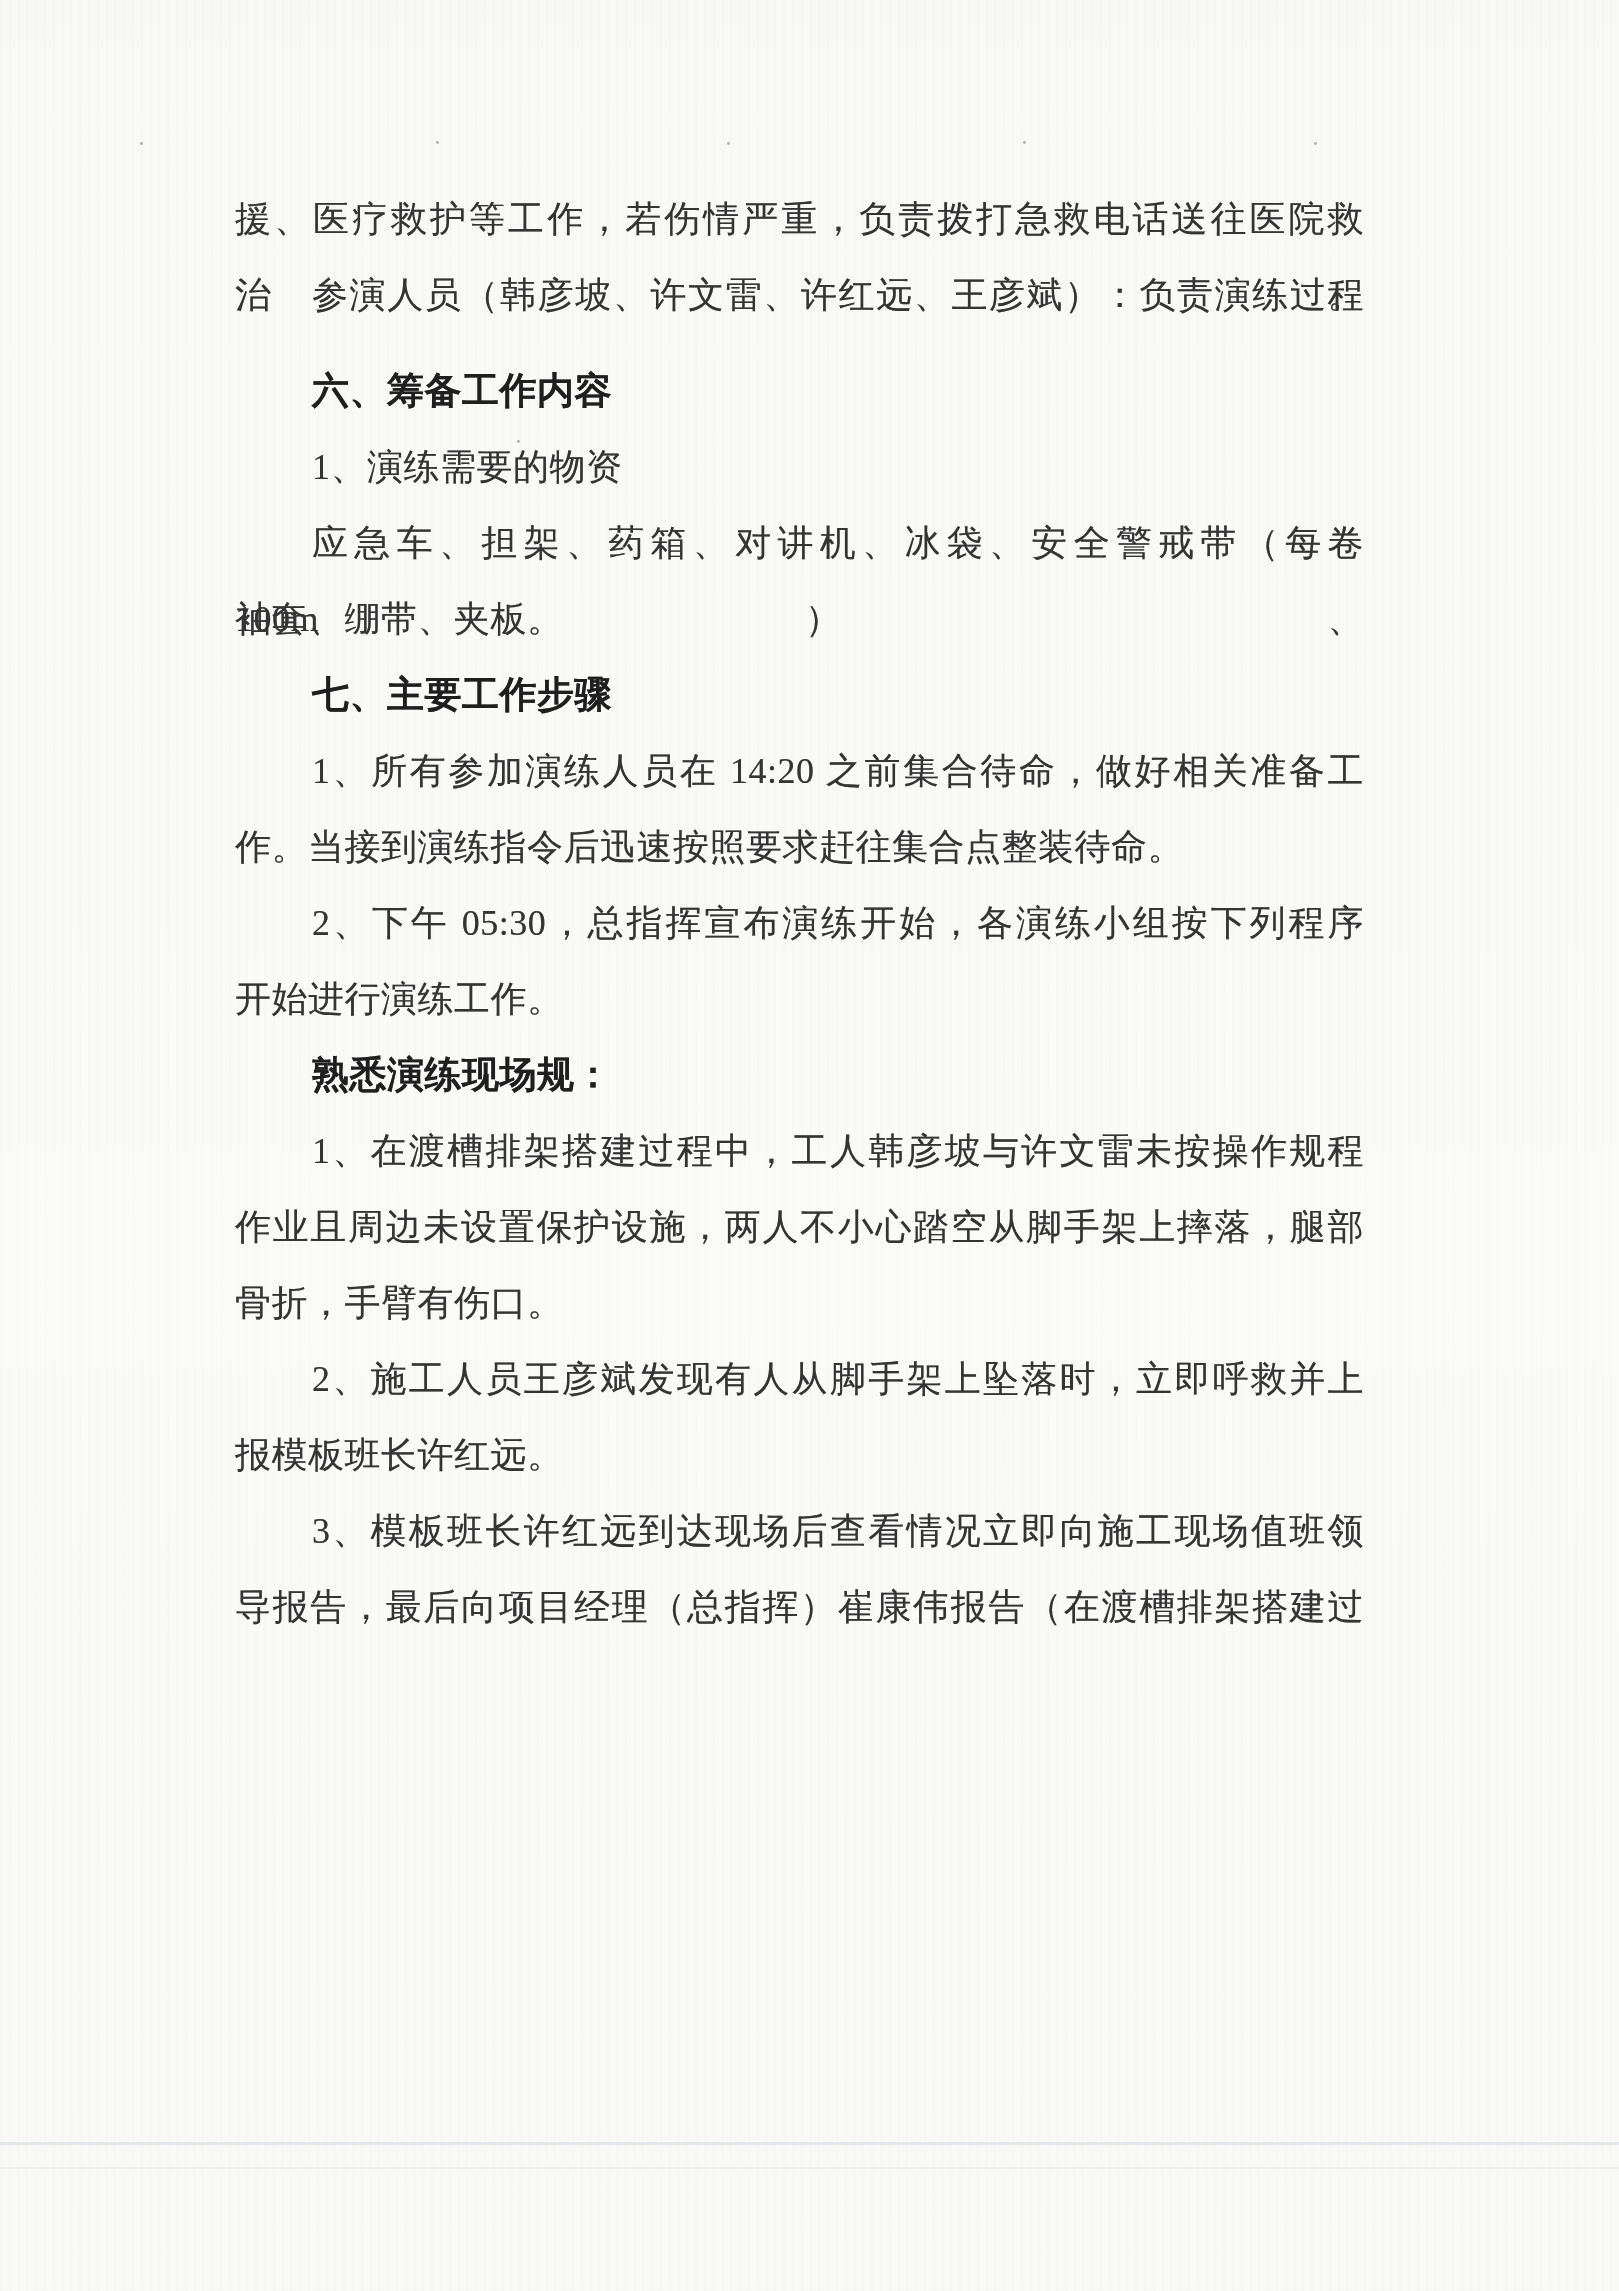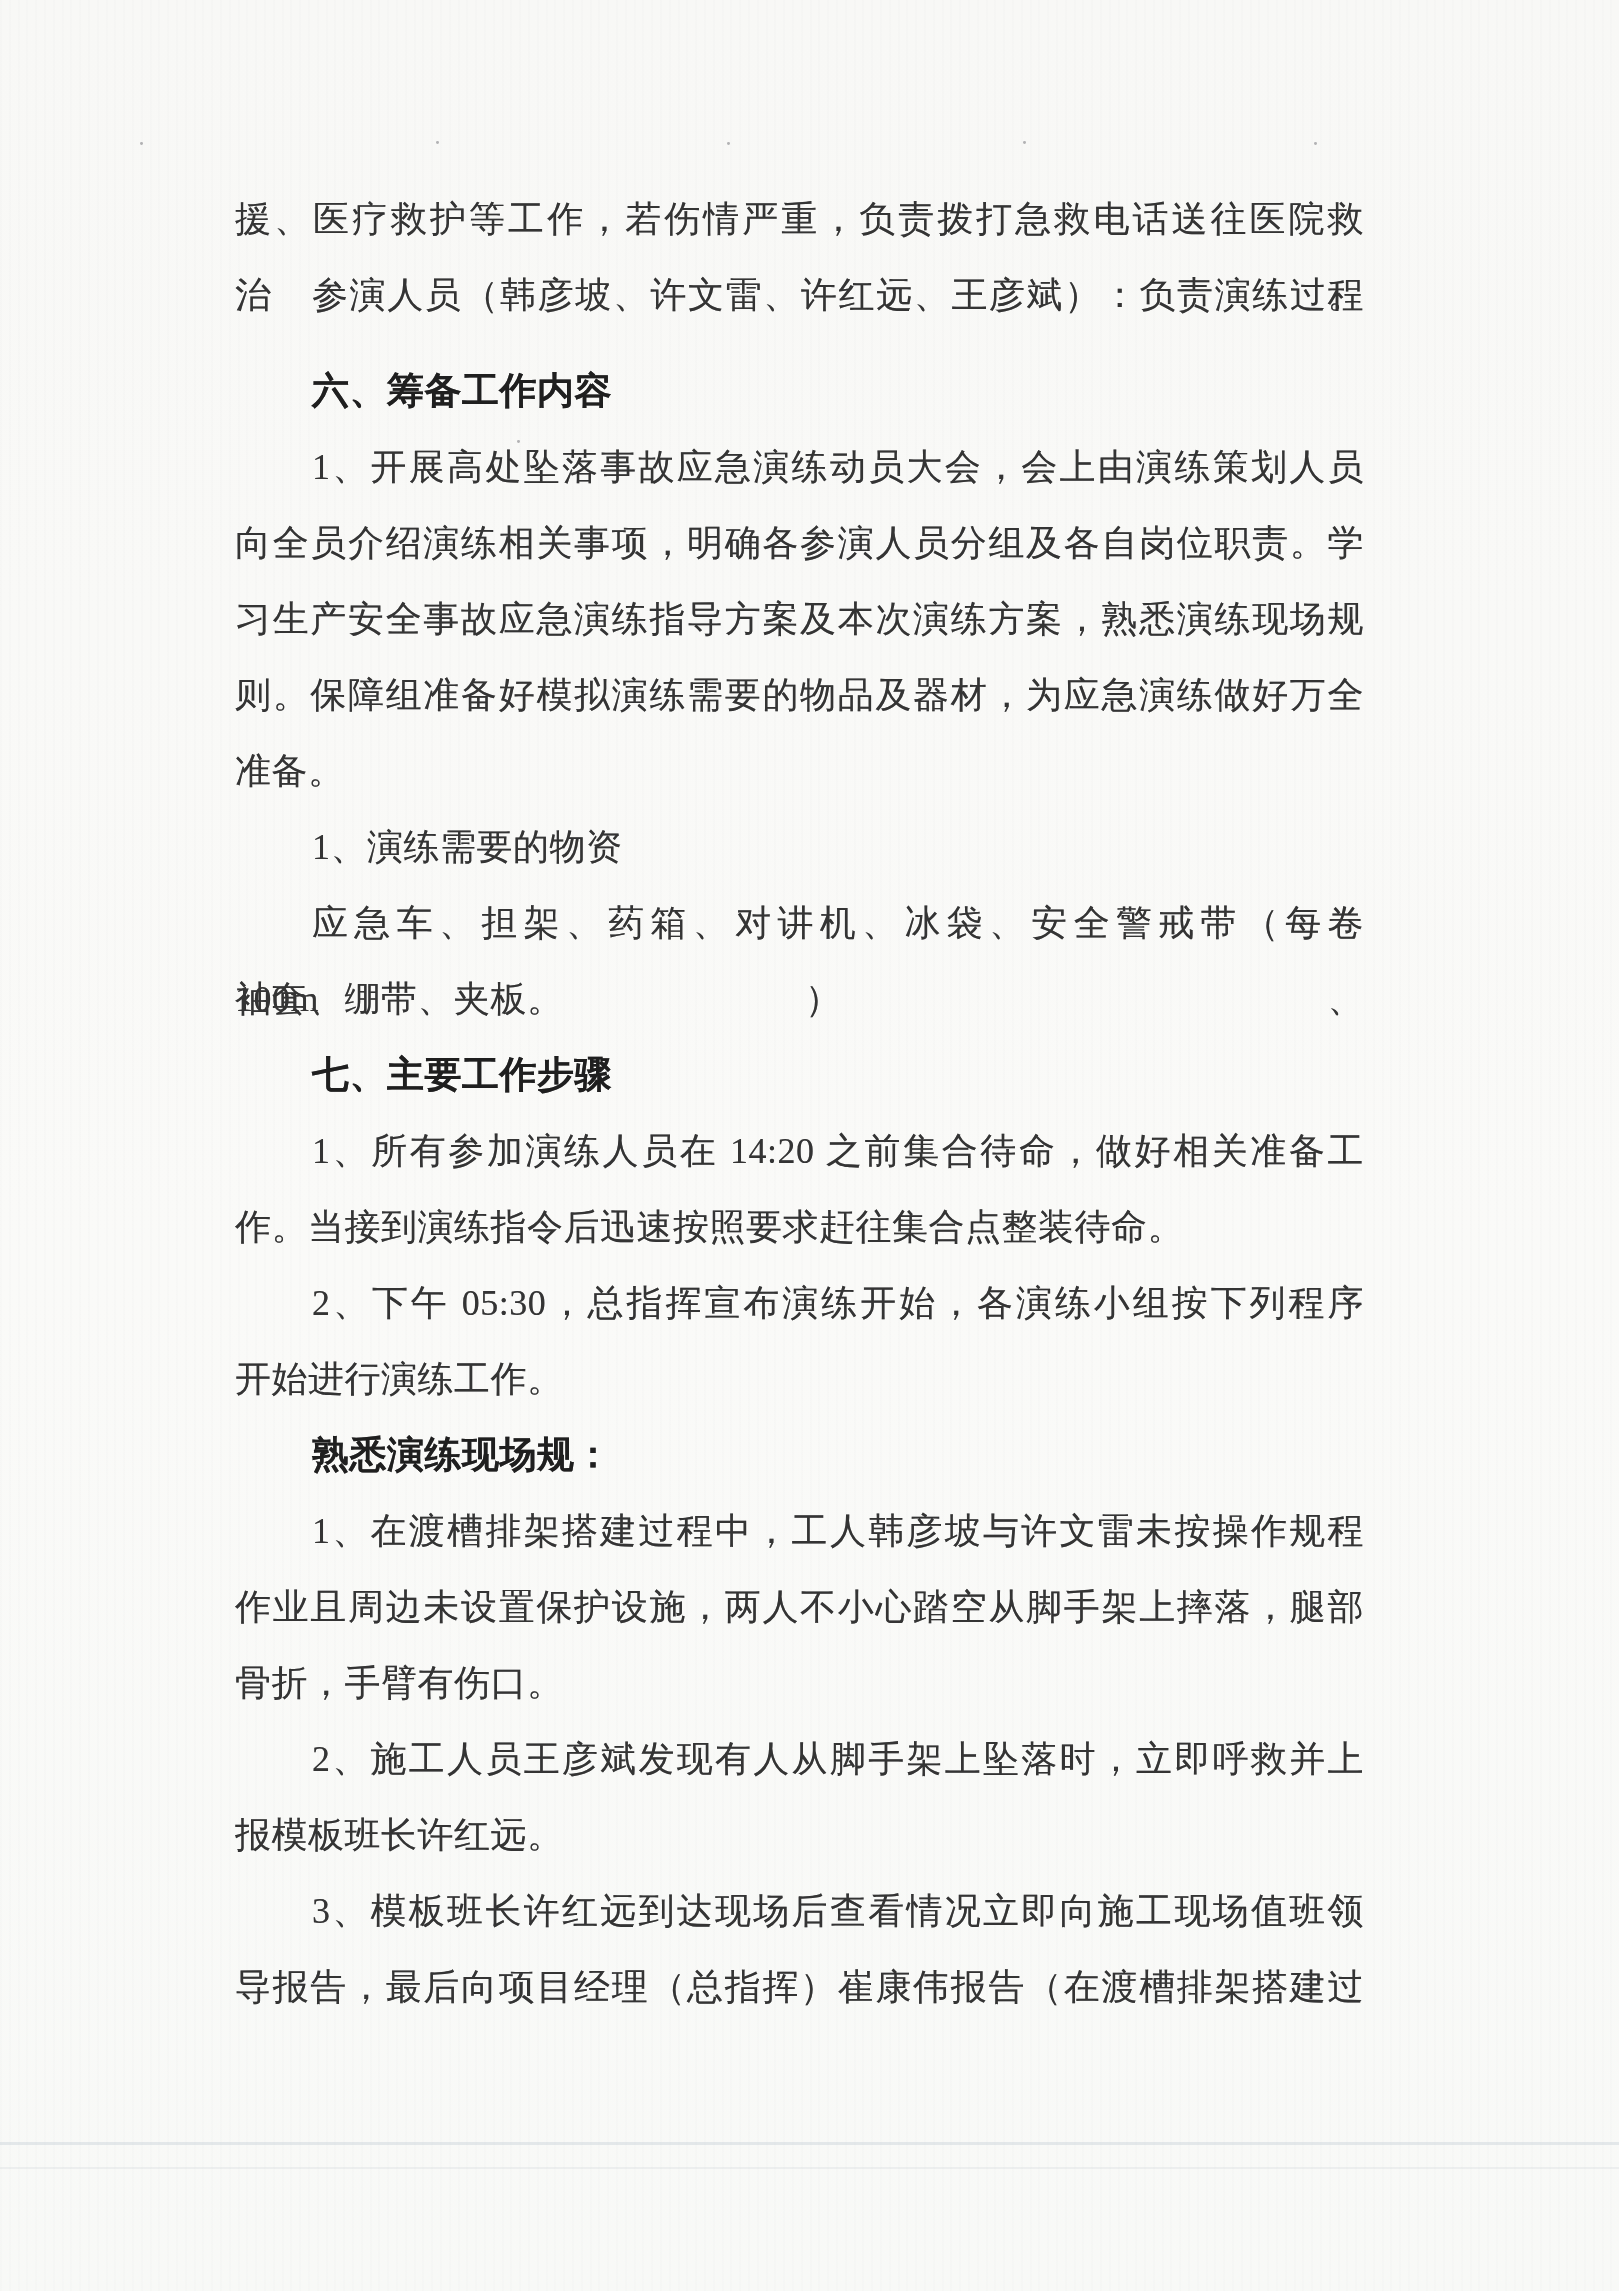--- a/index.html
+++ b/index.html
@@ -71,27 +71,20 @@
     </div>
 
     <div class="para">
       <div class="ln indent fill">参演人员（韩彦坡、许文雷、许红远、王彦斌）：负责演练过程</div>
     </div>
 
     <div class="para">
       <div class="ln indent head gap-before">六、筹备工作内容</div>
     </div>
 
-    <div class="para">
-      <div class="ln indent fill">1、开展高处坠落事故应急演练动员大会，会上由演练策划人员</div>
-      <div class="ln fill">向全员介绍演练相关事项，明确各参演人员分组及各自岗位职责。学</div>
-      <div class="ln fill">习生产安全事故应急演练指导方案及本次演练方案，熟悉演练现场规</div>
-      <div class="ln fill">则。保障组准备好模拟演练需要的物品及器材，为应急演练做好万全</div>
-      <div class="ln">准备。</div>
-    </div>
 
     <div class="para">
       <div class="ln indent">1、演练需要的物资</div>
     </div>
 
     <div class="para">
       <div class="ln indent fill">应急车、担架、药箱、对讲机、冰袋、安全警戒带（每卷 100m）、</div>
       <div class="ln">袖套、绷带、夹板。</div>
     </div>
 

